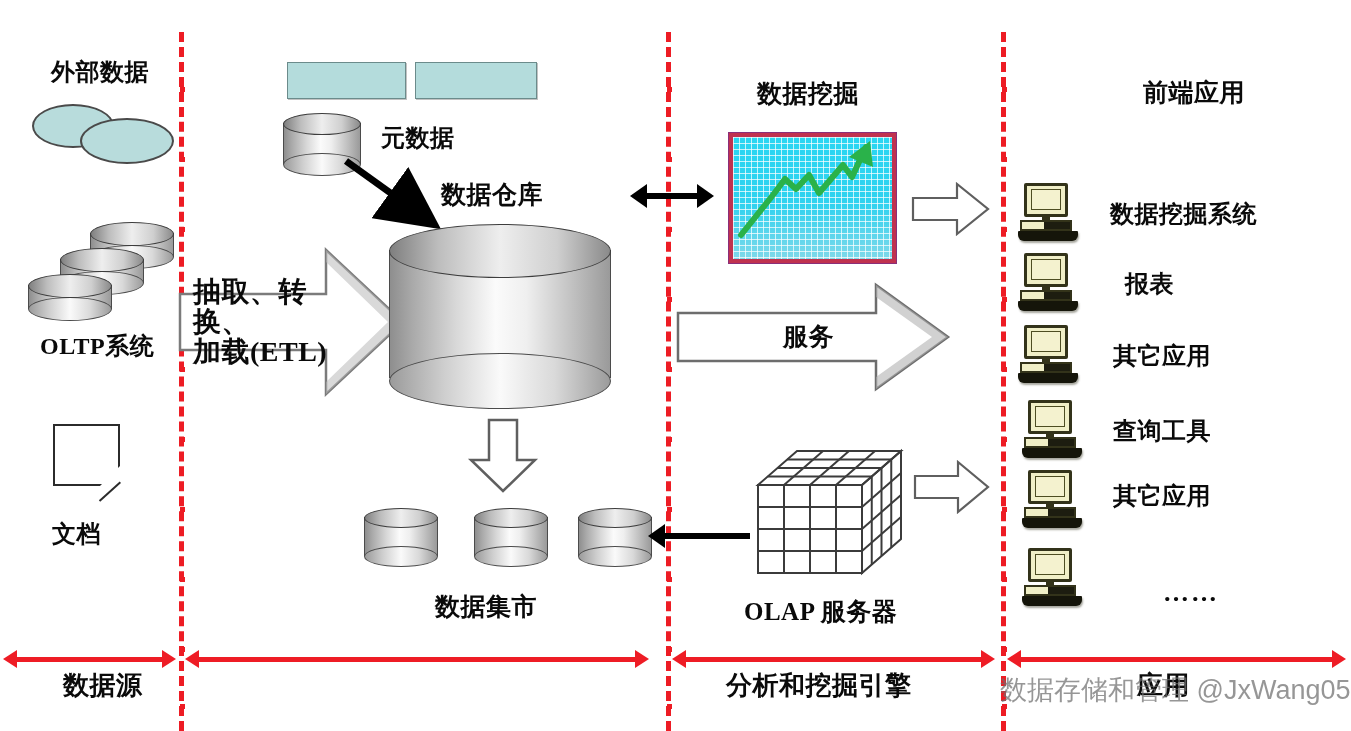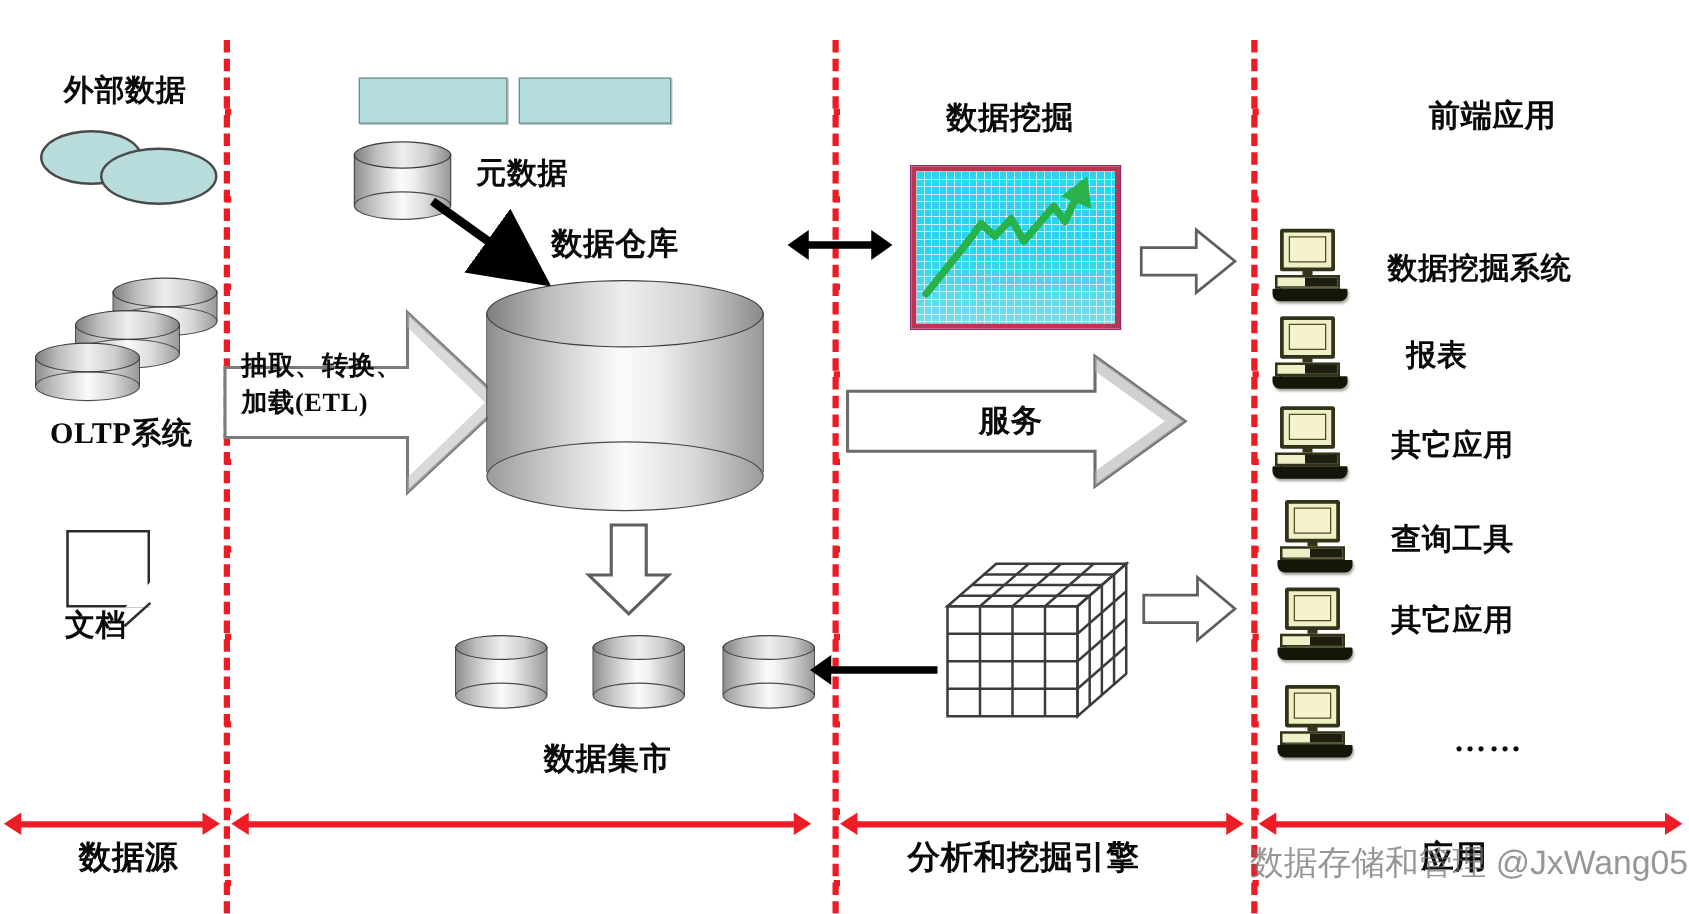--- a/index.html
+++ b/index.html
@@ -23,21 +23,21 @@
     font-family: "Liberation Serif", "DejaVu Serif", serif;
     font-weight: bold;
     color: #0a0a0a;
     white-space: nowrap;
     letter-spacing: 0.5px;
   }
   .t-title   { font-size: 25px; }
   .t-section { font-size: 25px; }
   .t-label   { font-size: 24px; }
   .t-zone    { font-size: 26px; }
-  .t-etl     { font-size: 21px; line-height: 30px; white-space: normal; }
+  .t-etl     { font-size: 28px; line-height: 30px; white-space: normal; }
   .t-dots    { font-size: 26px; letter-spacing: 2px; }
 
   
   .vdivider {
     width: 0px;
     border-left: 5px dashed #ed1c24;
     top: 32px;
     height: 699px;
   }
   .vdivider .dot {
@@ -283,21 +283,21 @@
       <div class="body" style="top:11px; height:24px;"></div>
       <div class="bottom" style="top:23px; height:22px;"></div>
     </div>
   </div>
   <div class="abs cn t-label" style="left:40px; top:330px;">OLTP系统</div>
 
   <div class="abs doc" style="left:53px; top:424px; width:63px; height:58px;">
     <div class="fold"></div>
     <div class="foldline"></div>
   </div>
-  <div class="abs cn t-label" style="left:52px; top:484px;">文档</div>
+  <div class="abs cn t-label" style="left:52px; top:518px;">文档</div>
 
   <div class="abs tealbox" style="left:287px; top:62px; width:117px; height:35px;"></div>
   <div class="abs tealbox" style="left:415px; top:62px; width:120px; height:35px;"></div>
 
   <div class="cyl" style="left:283px; top:113px; width:78px; height:62px;">
     <div class="top" style="height:20px;"></div>
     <div class="body" style="top:10px; height:41px;"></div>
     <div class="bottom" style="top:40px; height:21px;"></div>
   </div>
   <div class="abs cn t-label" style="left:381px; top:122px;">元数据</div>
@@ -399,20 +399,21 @@
       <line x1="114.75" y1="26.5" x2="114.75" y2="114.5"></line>
       <line x1="124.5" y1="18" x2="124.5" y2="106"></line>
       <line x1="134.25" y1="9.5" x2="134.25" y2="97.5"></line>
     </g>
   </svg>
 
   <svg class="abs" style="left:913px; top:460px;" width="78" height="56">
     <polygon points="2,16 45,16 45,2 75,27 45,52 45,38 2,38" fill="#ffffff" stroke="#5f5f5f" stroke-width="2.2"></polygon>
   </svg>
 
+  <div class="abs cn t-section" style="left:744px; top:595px;">OLAP 服务器</div>
 
   <div class="abs cn t-section" style="left:1143px; top:76px;">前端应用</div>
 
   <div class="pc" style="left:1018px; top:183px; width:60px; height:58px;">
     <div class="monitor">
         <div class="screen"></div>
       </div>
     <div class="neck"></div>
       <div class="base"></div>
       <div class="basedark"></div>

